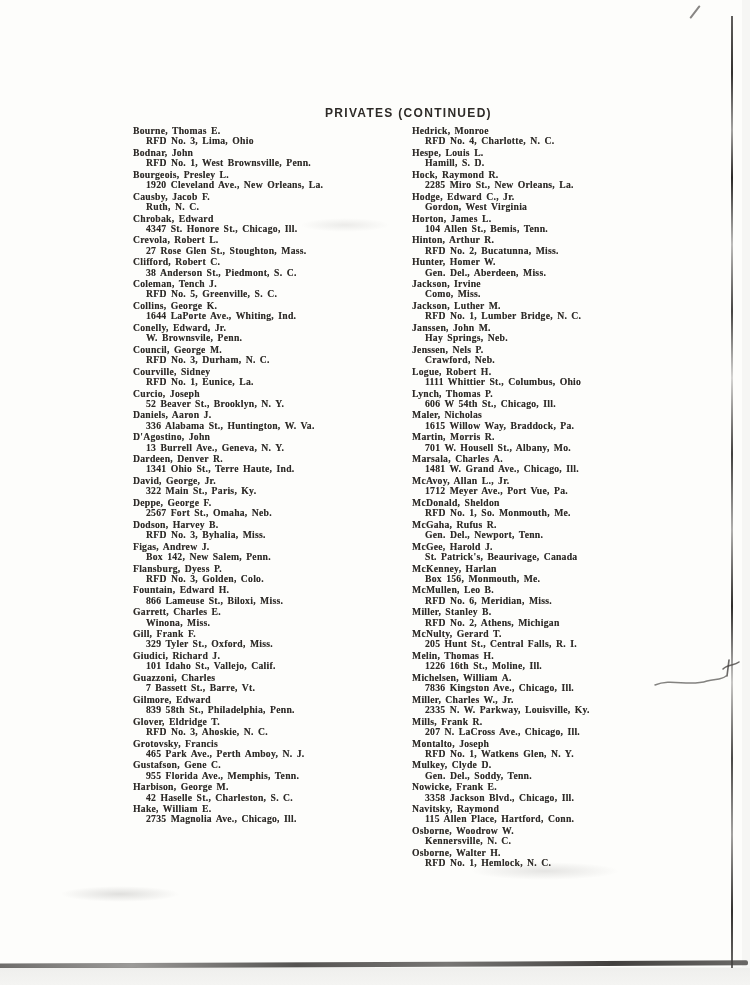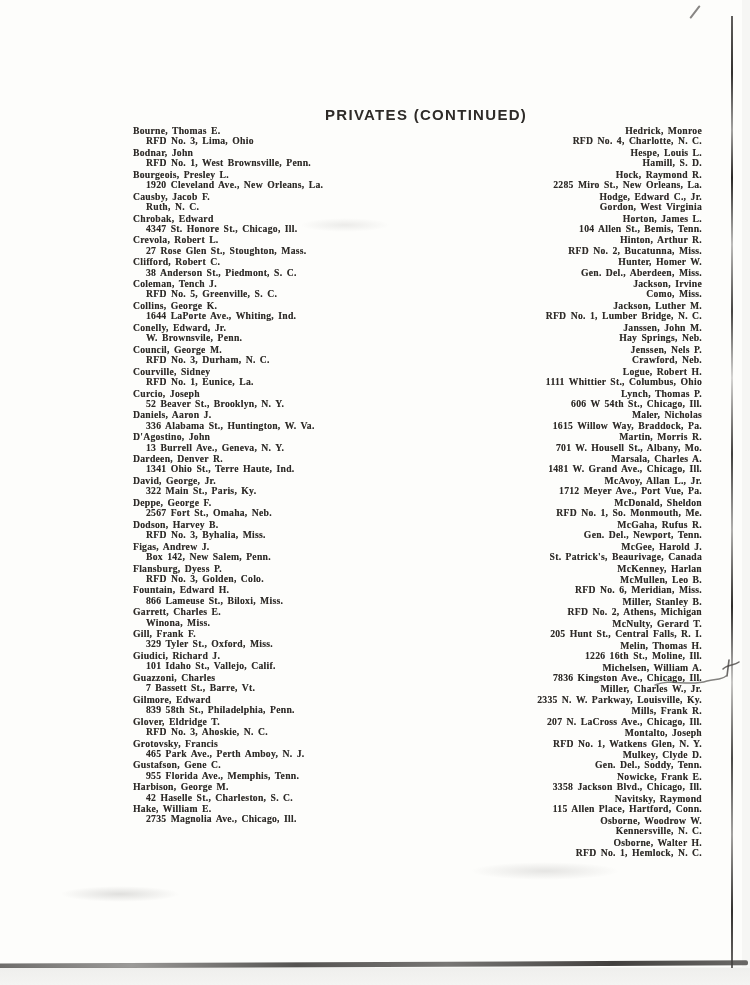--- a/index.html
+++ b/index.html
@@ -8,30 +8,30 @@
     background:#f6f6f4;
     font-family:"Liberation Serif","DejaVu Serif",serif;
   }
   .page{
     position:absolute;left:0;top:0;width:742px;height:967px;
     background:#fdfdfb;
   }
   .page-header{
     position:absolute;left:325px;top:106px;
     font-family:"Liberation Sans","DejaVu Sans",sans-serif;
-    font-weight:bold;font-size:15px;letter-spacing:1.3px;
+    font-weight:bold;font-size:12px;letter-spacing:1.3px;
     color:#2e2b28;white-space:nowrap;
   }
   .roster-column{
     position:absolute;top:126px;width:290px;
     color:#2e2b28;
     font-weight:bold;
   }
   .col-left{left:133px;}
-  .col-right{left:412px;text-align:right;}
+  .col-right{left:412px;}
   .entry{margin-bottom:1.2px;}
   .entry .line{
     font-size:9.7px;line-height:10.35px;white-space:nowrap;
     letter-spacing:0.25px;word-spacing:1.6px;
     text-shadow:0 0 0.45px rgba(40,36,32,0.45);
   }
   .entry .addr{padding-left:13px;}
   
   .edge-right{
     position:absolute;left:731px;top:16px;width:2.4px;height:952px;
@@ -287,20 +287,21 @@
       <div class="entry">
         <div class="line name">McGaha, Rufus R.</div>
         <div class="line addr">Gen. Del., Newport, Tenn.</div>
       </div>
       <div class="entry">
         <div class="line name">McGee, Harold J.</div>
         <div class="line addr">St. Patrick's, Beaurivage, Canada</div>
       </div>
       <div class="entry">
         <div class="line name">McKenney, Harlan</div>
+        <div class="line addr">Box 156, Monmouth, Me.</div>
       </div>
       <div class="entry">
         <div class="line name">McMullen, Leo B.</div>
         <div class="line addr">RFD No. 6, Meridian, Miss.</div>
       </div>
       <div class="entry">
         <div class="line name">Miller, Stanley B.</div>
         <div class="line addr">RFD No. 2, Athens, Michigan</div>
       </div>
       <div class="entry">

